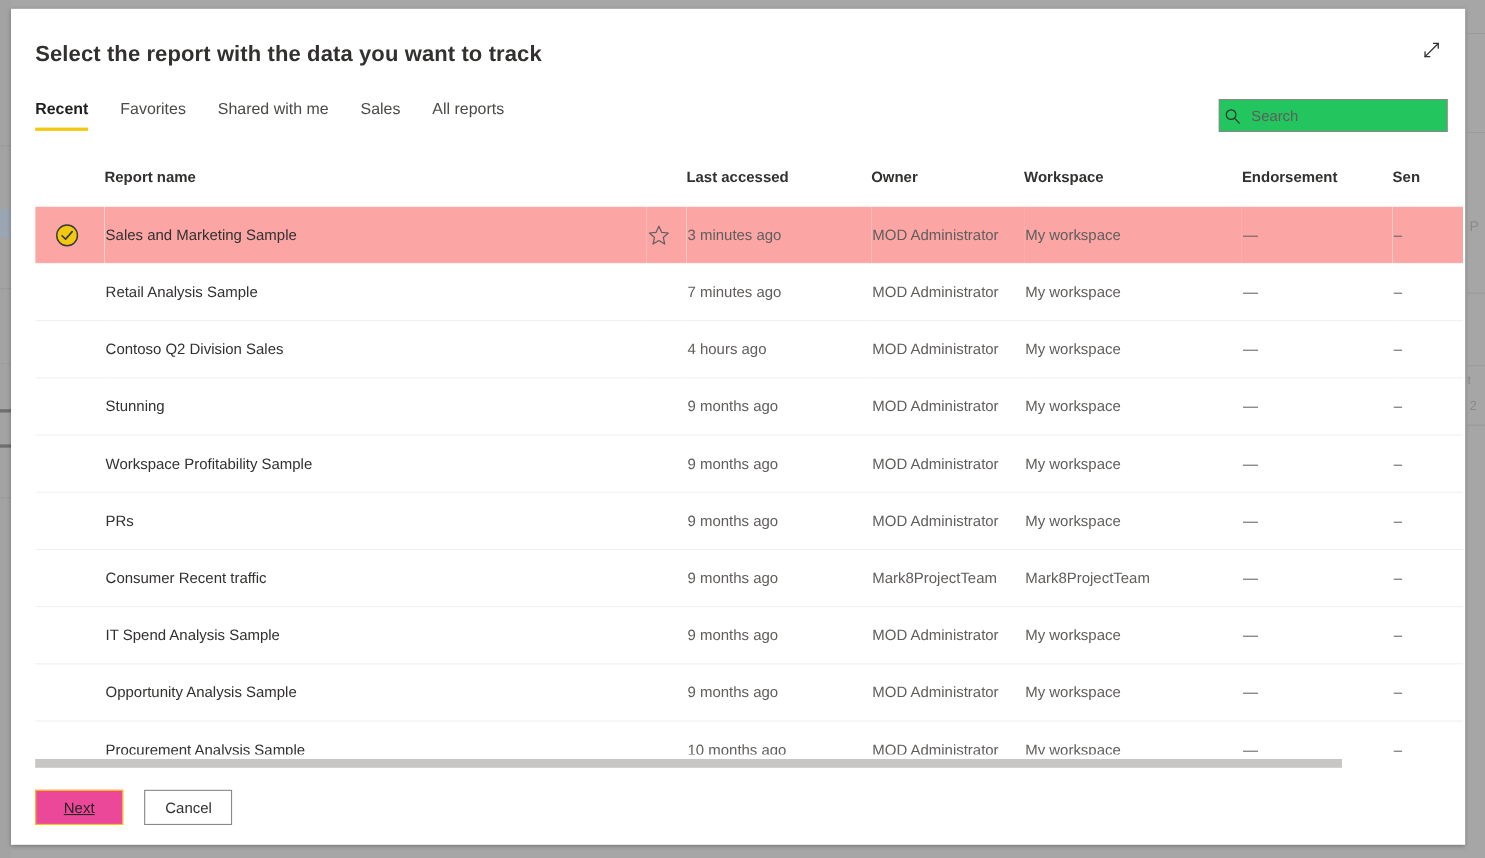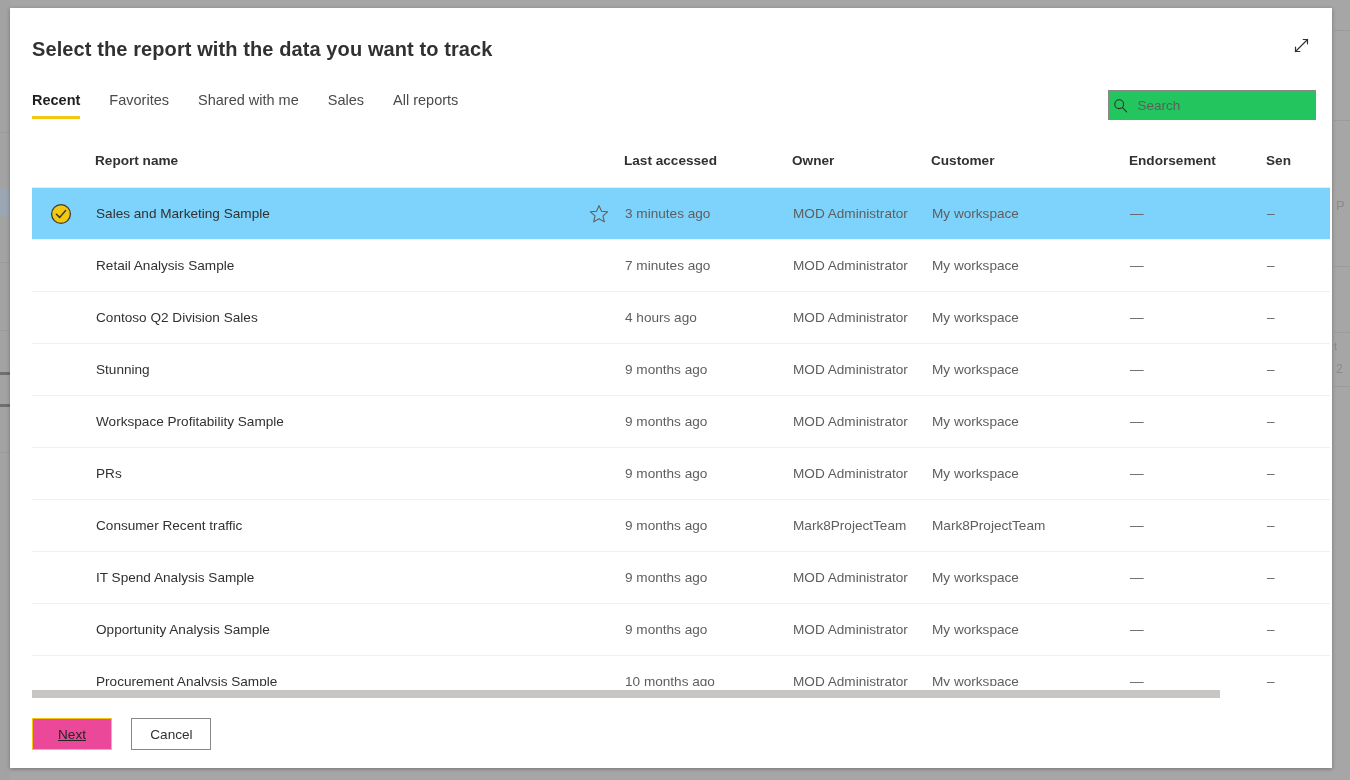--- a/index.html
+++ b/index.html
@@ -165,21 +165,21 @@
   table.reports td {
     font-size: 13.6px;
     color: #605e5c;
     height: 49px;
     border-bottom: 1px solid #f1f0ef;
     vertical-align: middle;
     white-space: nowrap;
     overflow: hidden;
   }
   tr.report-row { cursor: pointer; }
-  tr.report-row.selected td { background: #7dd3fc; border-bottom-color: #f3f2f1; }
+  tr.report-row.selected td { background: #fca5a5; border-bottom-color: #f3f2f1; }
   tr.report-row.selected td.c-name { color: #323130; }
 
   
   .c-check { width: 63px; }
   .c-name  { width: 493px; color: #323130 !important; }
   .c-star  { width: 36px; }
   .c-acc   { width: 168px; }
   .c-own   { width: 139px; margin-left: 16px; }
   .c-ws    { width: 198px; }
   .c-end   { width: 137px; }
@@ -319,21 +319,21 @@
 
   <div class="table-wrap">
     <table class="reports">
       <thead>
         <tr>
           <th class="c-check"></th>
           <th class="c-name">Report name</th>
           <th class="c-star"></th>
           <th class="c-acc">Last accessed</th>
           <th class="c-own">Owner</th>
-          <th class="c-ws">Customer</th>
+          <th class="c-ws">Workspace</th>
           <th class="c-end">Endorsement</th>
           <th class="c-sen">Sen</th>
         </tr>
       </thead>
       <tbody id="rows-body">
           <tr class="report-row selected">
             <td class="c-check check-cell"><span><svg class="sel-check" viewBox="0 0 22 22" aria-hidden="true">
                   <circle cx="11" cy="11" r="9.4" fill="#f2c811" stroke="#3b3a39" stroke-width="1.3"></circle>
                   <polyline points="6.4,11.3 9.6,14.4 15.6,7.6" fill="none" stroke="#3b3a39" stroke-width="1.5" stroke-linecap="round" stroke-linejoin="round"></polyline>
                 </svg></span></td>

